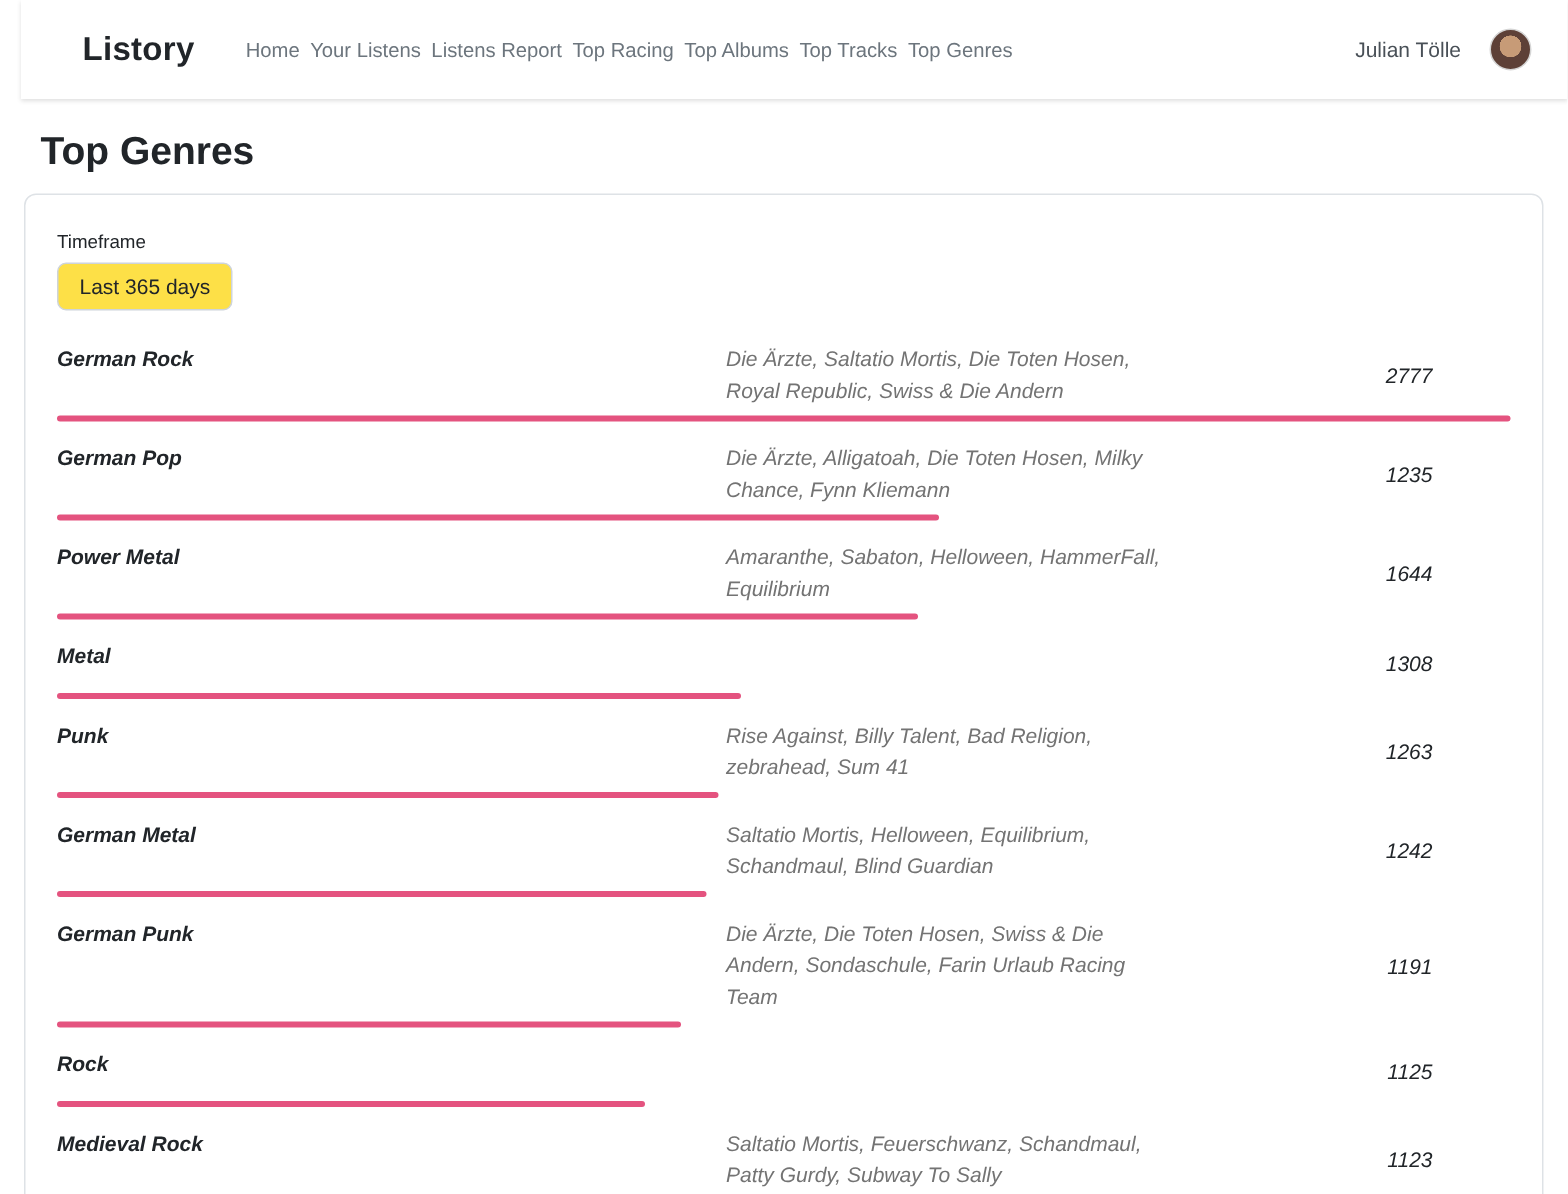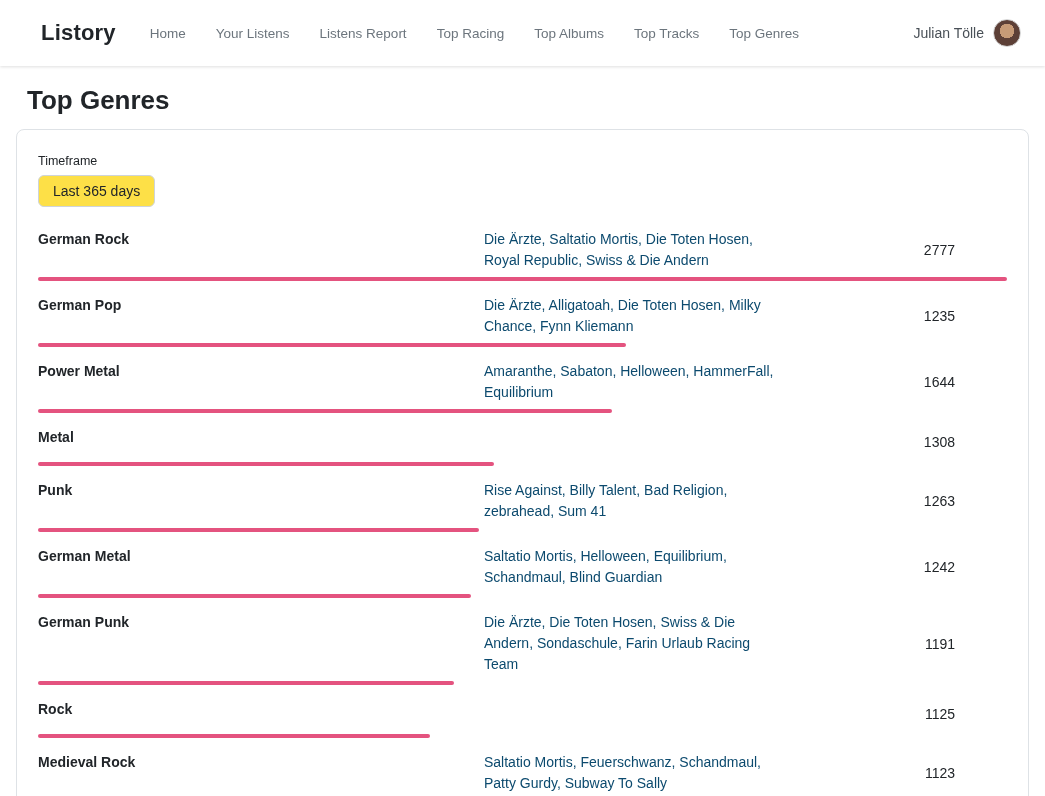--- a/index.html
+++ b/index.html
@@ -6,27 +6,27 @@
   html, body {
     width:1045px; height:796px; overflow:hidden;
     background:#ffffff;
     font-family:"Liberation Sans", sans-serif;
     color:#212529;
   }
   .navbar {
     display:flex; align-items:center; justify-content:space-between;
     height:66px; padding:0 24px 0 41px; background:#fff;
     box-shadow:0 1px 3px rgba(0,0,0,.13);
-    position:relative; z-index:2;
+    position:relative; z-index:2;margin-left:14px;
   }
   .nav-left { display:flex; align-items:center; }
   .logo { font-size:22px; font-weight:700; color:#212529; margin-right:34px; cursor:pointer; letter-spacing:.2px; }
-  .nav-links { display:flex; list-style:none; gap:30px; align-items:center; }
+  .nav-links { display:flex; list-style:none; gap:7px; align-items:center; }
   .nav-links li { font-size:13.5px; color:#6c757d; cursor:pointer; white-space:nowrap; }
-  .nav-right { display:flex; align-items:center; gap:9px; }
+  .nav-right { display:flex; align-items:center; gap:19px; }
   .user-name { font-size:14px; color:#495057; cursor:pointer; }
   .avatar {
     width:28px; height:28px; border-radius:50%; cursor:pointer;
     background: radial-gradient(circle at 50% 42%, #c79b77 0 36%, #5d4037 37% 100%);
     border:1px solid #d5d5d5;
   }
   main { padding:0 16px; }
   .page-title { font-size:26px; font-weight:700; color:#212529; margin:19px 0 13px 11px; }
   .card {
     border:1px solid #dee2e6; border-radius:8px;
@@ -34,30 +34,30 @@
     min-height:700px;
   }
   .filter-label { display:block; font-size:12.5px; color:#212529; margin-bottom:7px; }
   .timeframe-btn {
     font-family:inherit; font-size:14px; color:#212529; background:#fde047;
     border:1px solid #ced4da; border-radius:6px; padding:7px 14px; cursor:pointer;
   }
   .rows { margin-top:13px; }
   .row {
     display:flex; align-items:flex-start; position:relative;
-    min-height:53px; padding:9px 0 15px;
+    min-height:53px; padding:9px 0 15px;font-style:italic;
   }
   .genre {
     flex:0 0 446px; width:446px;
     font-size:14px; font-weight:700; color:#212529; line-height:21px;
     padding-right:20px;
   }
   .artists {
     flex:0 0 292px; width:292px;
-    font-size:14px; color:#0c4a6e; line-height:21px;
+    font-size:14px; color:#737373; line-height:21px;
   }
   .count {
     margin-left:auto; align-self:center;
     font-size:14px; color:#212529; padding-right:52px;
   }
   .bar {
     position:absolute; left:0; bottom:5px; height:4px; border-radius:2px;
   }
 </style>
 </head>

